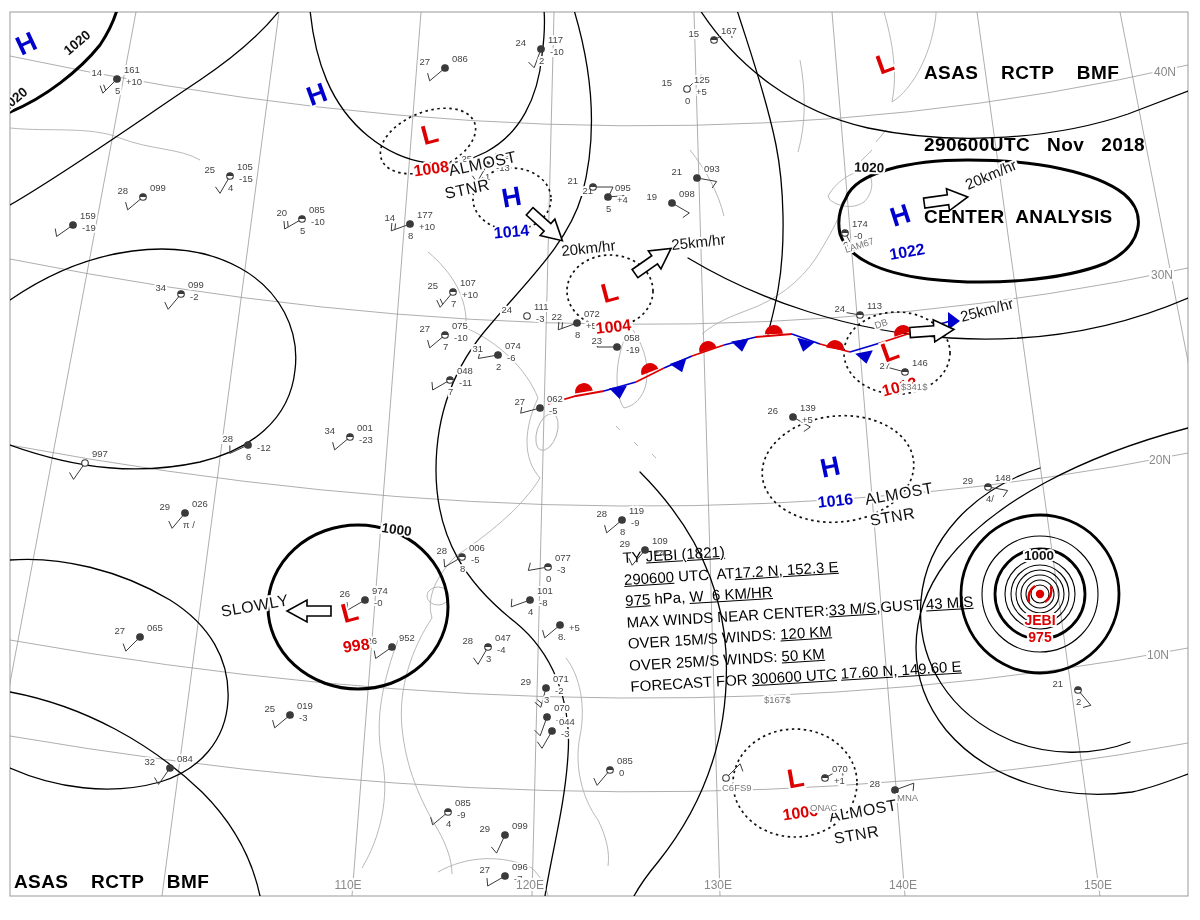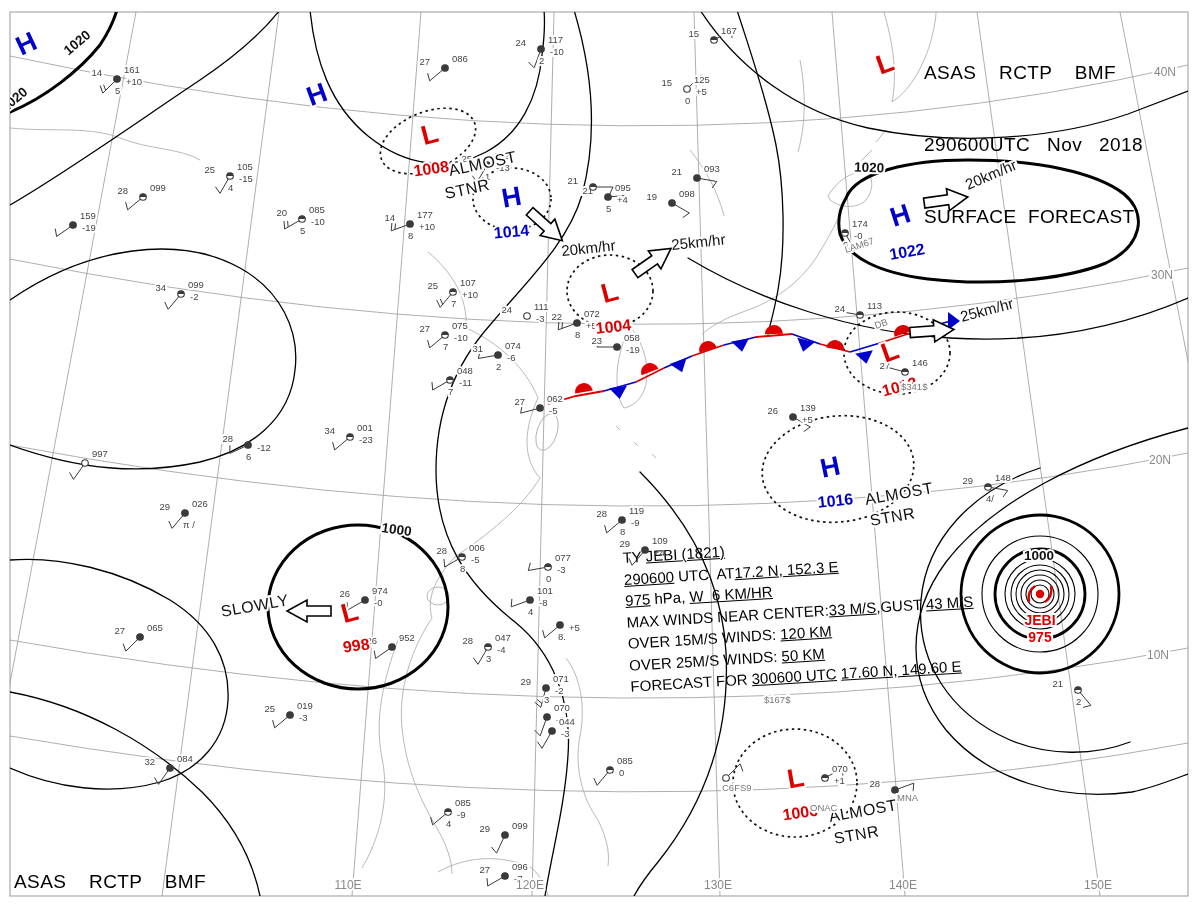--- a/index.html
+++ b/index.html
@@ -1,19 +1,19 @@
 <!DOCTYPE html>
 <html><head>
 <meta charset="utf-8">
 <style>
   html,body{margin:0;padding:0;background:#fff}
   #wrap{position:relative;width:1200px;height:920px;background:#fff;overflow:hidden;
         font-family:"Liberation Sans",sans-serif}
   #map-svg{position:absolute;left:0;top:0}
-  .title-block{position:absolute;font-weight:normal;font-size:19px;line-height:24px;
+  .title-block{position:absolute;font-weight:bold;font-size:19px;line-height:24px;
                white-space:pre;color:#000;letter-spacing:.4px}
   #title-tr{left:924px;top:13px}
   #title-bl{left:14px;top:822px}
   #ty-info{position:absolute;left:622px;top:547px;width:430px;font-size:15px;line-height:21.5px;
            color:#000;transform:rotate(-3.5deg);transform-origin:left top;white-space:pre}
   #ty-info .u{text-decoration:underline}
   #map-svg text{font-family:"Liberation Sans",sans-serif}
   .halo{stroke:#fff;stroke-width:4px;paint-order:stroke}
   .iso-label{font-size:13.5px;fill:#111;font-weight:bold}
   .hl{font-size:27px;font-weight:bold}
@@ -670,21 +670,21 @@
         <text x="530" y="889" class="grid-lb halo" text-anchor="middle">120E</text>
         <text x="718" y="889" class="grid-lb halo" text-anchor="middle">130E</text>
         <text x="903" y="889" class="grid-lb halo" text-anchor="middle">140E</text>
         <text x="1098" y="889" class="grid-lb halo" text-anchor="middle">150E</text>
       </g>
   </svg>
 
   <div class="title-block" id="title-tr">
     <div>ASAS    RCTP    BMF</div>
     <div>290600UTC   Nov   2018</div>
-    <div>SURFACE  FORECAST</div>
+    <div>CENTER  ANALYSIS</div>
   </div>
 
   <div class="title-block" id="title-bl">
     <div>ASAS    RCTP    BMF</div>
     
     
   </div>
 
   <div id="ty-info"><div><span>TY </span><span class="u">JEBI (1821)</span></div><div><span class="u">290600</span><span> UTC  AT</span><span class="u">17.2 N, 152.3 E</span></div><div><span class="u">975</span><span> hPa, </span><span class="u">W  6 KM/HR</span></div><div><span>MAX WINDS NEAR CENTER:</span><span class="u">33 M/S</span><span>,GUST </span><span class="u">43 M/S</span></div><div><span>OVER 15M/S WINDS: </span><span class="u">120 KM</span></div><div><span>OVER 25M/S WINDS: </span><span class="u">50 KM</span></div><div><span>FORECAST FOR </span><span class="u">300600 UTC</span><span> </span><span class="u">17.60 N, 149.60 E</span></div></div>
 </div>

